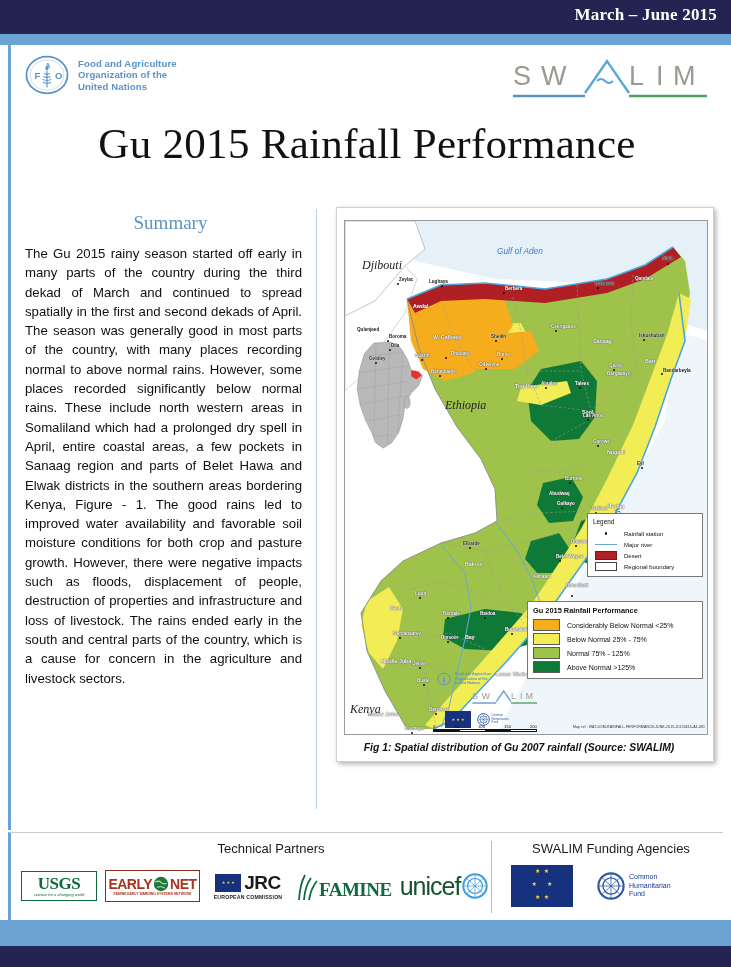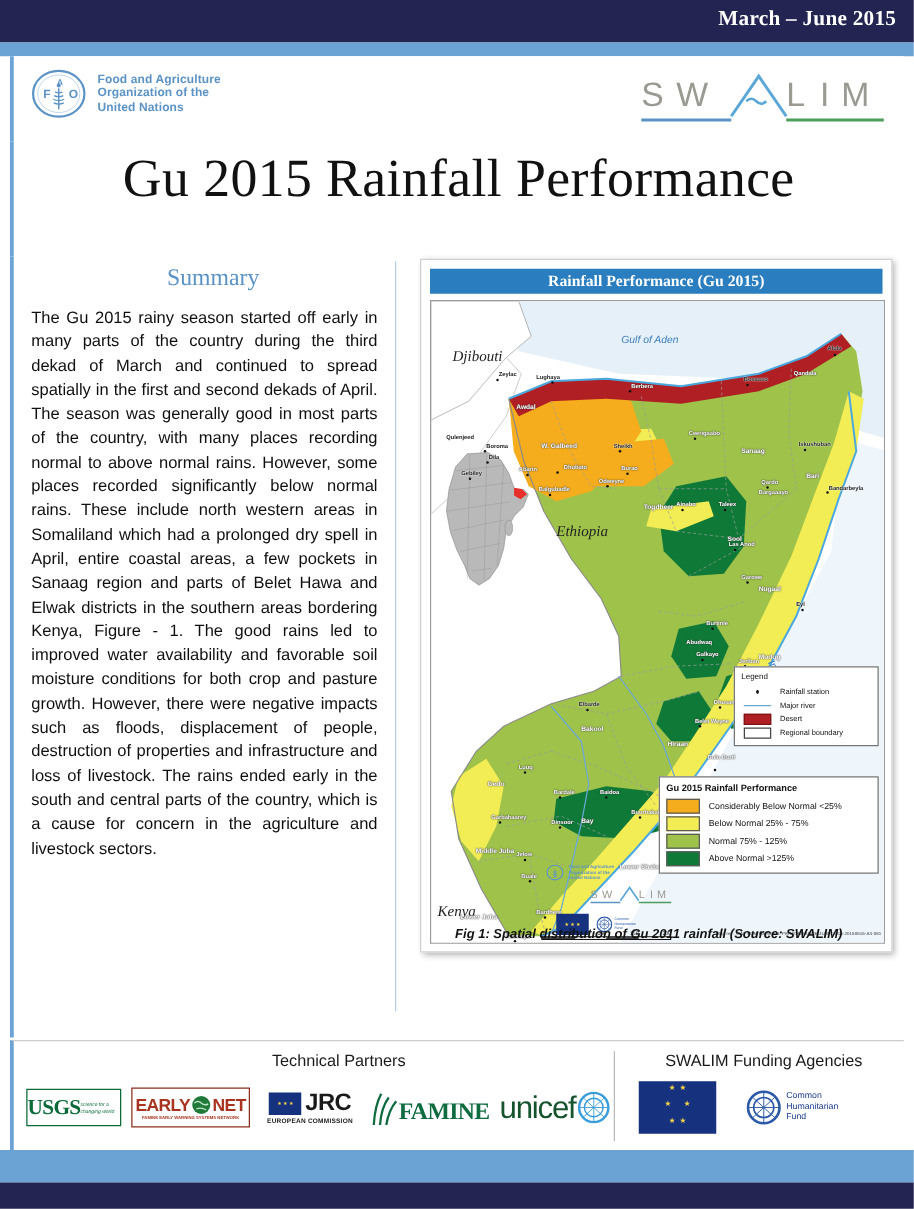--- a/index.html
+++ b/index.html
@@ -183,21 +183,21 @@
   #funding-title { left:485px; top:8px; width:230px; text-align:center; }
   .partner-row { position:absolute; left:8px; top:30px; width:470px; height:46px; display:flex; align-items:center; gap:8px; padding-left:2px;}
   .funder-row { position:absolute; left:488px; top:30px; width:225px; height:46px; display:flex; align-items:center; gap:24px; padding-left:12px;}
 
   .footbar-light { position:absolute; left:0; top:920px; width:731px; height:26px; background:#6ba4d4; }
   .footbar-dark { position:absolute; left:0; top:946px; width:731px; height:21px; background:#232451; }
 
   
   .usgs {
     width:76px;height:30px;border:1.2px solid #0a6b39;background:#fff;
-    display:flex;justify-content:center;align-items:center;
+    display:flex;flex-direction:column;justify-content:center;align-items:center;
   }
   .usgs-top{font-family:"Liberation Serif",serif;font-weight:bold;font-size:17px;color:#0a6b39;line-height:16px;letter-spacing:-0.5px;}
   .usgs-bot{font-size:4px;color:#0a6b39;font-style:italic;}
   .fews{width:95px;height:32px;border:1px solid #8b2f1f;background:#fff;display:flex;flex-direction:column;justify-content:center;align-items:center;}
   .fews-top{font-family:"Liberation Sans",sans-serif;font-weight:bold;font-size:14px;color:#a8341f;letter-spacing:-0.5px;display:flex;align-items:center;gap:1px;}
   .fews-bot{font-size:3.4px;color:#a8341f;font-weight:bold;}
   .jrc{width:80px;height:34px;display:flex;flex-direction:column;align-items:center;justify-content:center;}
   .jrc-main{display:flex;align-items:center;gap:3px;}
   .jrc-txt{font-family:"Liberation Sans",sans-serif;font-weight:bold;font-size:19px;color:#1a1a1a;letter-spacing:-0.5px;}
   .jrc-sub{font-size:5.2px;font-weight:bold;color:#1a1a1a;letter-spacing:0.2px;}
@@ -256,21 +256,20 @@
   </div>
 
   <div class="bodyarea">
 
     <div class="summary-col">
       <div class="summary-heading">Summary</div>
       <div class="summary-text">The Gu 2015 rainy season started off early in many parts of the country during the third dekad of March and continued to spread spatially in the first and second dekads of April. The season was generally good in most parts of the country, with many places recording normal to above normal rains. However, some places recorded significantly below normal rains. These include north western areas in Somaliland which had a prolonged dry spell in April, entire coastal areas, a few pockets in Sanaag region and parts of Belet Hawa and Elwak districts in the southern areas bordering Kenya, Figure - 1. The good rains led to improved water availability and favorable soil moisture conditions for both crop and pasture growth. However, there were negative impacts such as floods, displacement of people, destruction of properties and infrastructure and loss of livestock. The rains ended early in the south and central parts of the country, which is a cause for concern in the agriculture and livestock sectors.</div>
     </div>
 
     <div class="map-panel">
-      <div class="map-titlebar">Rainfall Performance (Gu 2015)</div>
 
       <div class="map-canvas">
 
         <svg viewBox="0 0 364 515" width="364" height="515" style="position:absolute;left:0;top:0;">
           <defs>
             <linearGradient id="seaglow" x1="0" y1="0" x2="0" y2="1">
               <stop offset="0%" stop-color="#cfe3f2"></stop>
               <stop offset="100%" stop-color="#ffffff"></stop>
             </linearGradient>
           </defs>
@@ -591,21 +590,21 @@
             <span style="flex:1;background:#fff;"></span>
             <span style="flex:1;background:#111;"></span>
             <span style="flex:1;background:#fff;"></span>
           </div>
         </div>
 
         <div class="map-ref">Map ref : WAT-SOM-RAINFALL-PERFORMANCE-JUNE-2015-20150616-A4-081</div>
 
       </div>
 
-      <div class="fig-caption" style="left:0;top:534px;width:364px;">Fig 1: Spatial distribution of Gu 2011 rainfall (Source: SWALIM)</div>
+      <div class="fig-caption" style="left:0;top:534px;width:364px;">Fig 1: Spatial distribution of Gu 2007 rainfall (Source: SWALIM)</div>
     </div>
   </div>
 
   <div class="footer-wrap">
     <div class="footer-split"></div>
 
     <div class="f-head" id="funding-title">SWALIM Funding Agencies</div>
     <div class="f-head" id="tech-partners-title">Technical Partners</div>
 
     <div class="partner-row">

